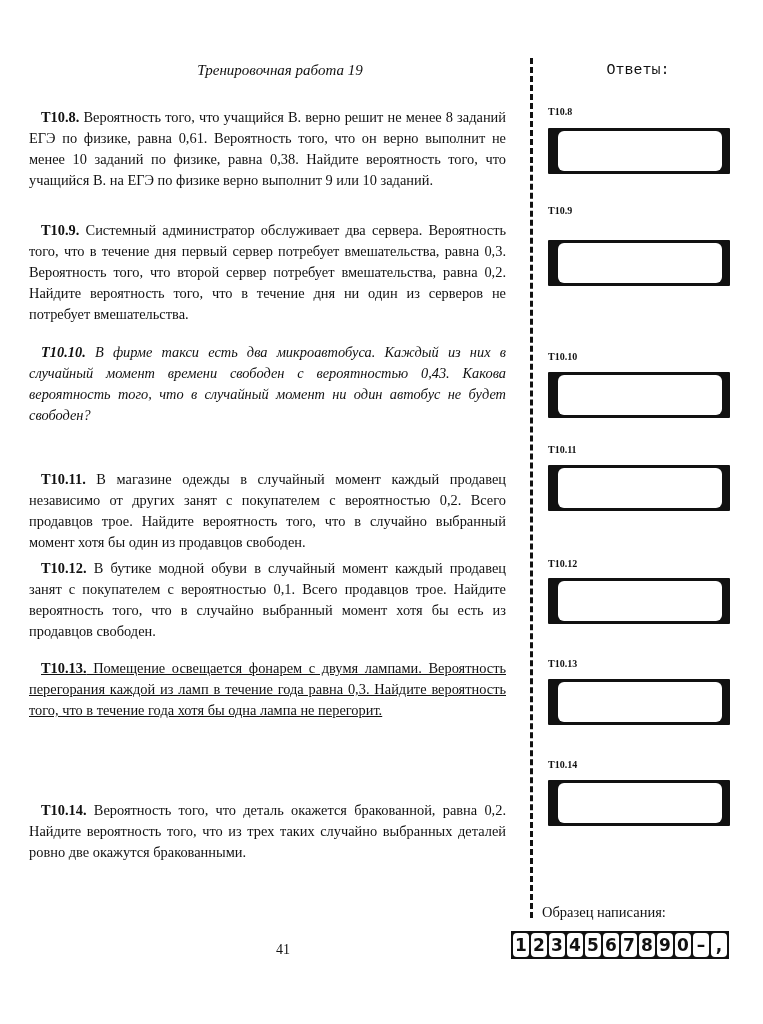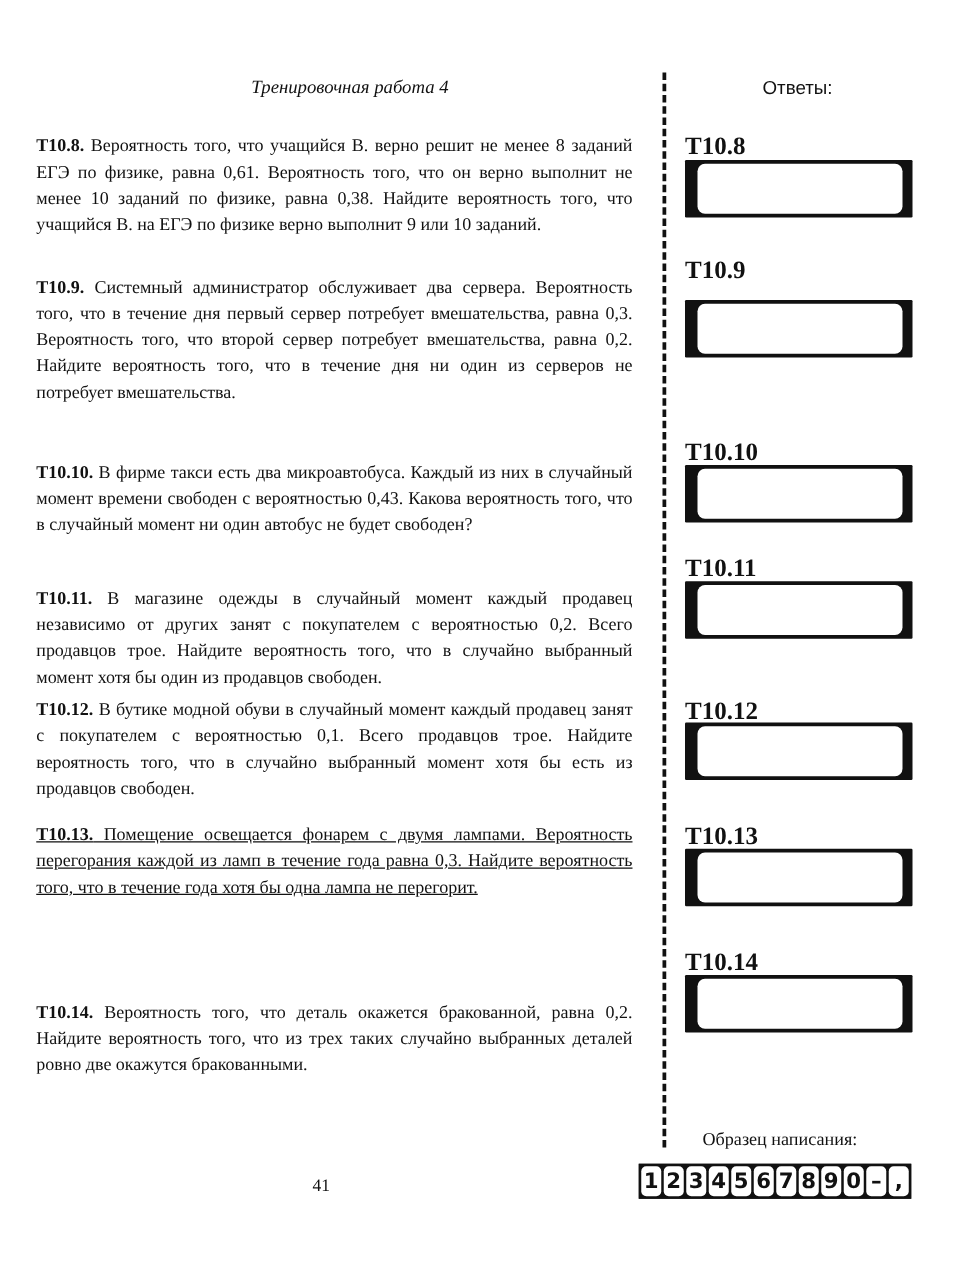--- a/index.html
+++ b/index.html
@@ -1,39 +1,39 @@
 <!DOCTYPE html>
 <html><head>
 <meta charset="utf-8">
 <style>
   html, body { margin: 0; padding: 0; background: #ffffff; }
   body { width: 763px; height: 1024px; position: relative; overflow: hidden; color: #111; font-family: "DejaVu Serif", "Liberation Serif", serif; }
   .header-title { position: absolute; left: 130px; top: 62px; width: 300px; text-align: center; font-style: italic; font-size: 15px; font-family: "Liberation Serif", serif; }
-  .answers-title { position: absolute; left: 548px; top: 62px; width: 180px; text-align: center; font-size: 15px; font-family: Liberation Sans, sans-serif; }
+  .answers-title { position: absolute; left: 548px; top: 62px; width: 180px; text-align: center; font-size: 15px; font-family: Liberation Mono, monospace; }
   .divider { position: absolute; left: 530px; top: 58px; height: 860px; width: 0; border-left: 3px dashed #111; }
   .task { position: absolute; left: 29px; width: 477px; font-size: 14.4px; line-height: 21px; text-align: justify; font-family: "Liberation Serif", serif; }
-  .task .num { font-weight: bold; }
-  .answer-label { position: absolute; left: 548px; font-size: 20px; font-weight: bold; font-family: "Liberation Serif", serif; }
+  .task .num { font-weight: bold; margin-left: 12px; }
+  .answer-label { position: absolute; left: 548px; font-size: 10px; font-weight: bold; font-family: "Liberation Serif", serif; }
   .answer-box { position: absolute; left: 548px; width: 182px; height: 46px; box-sizing: border-box; background: #111; border-radius: 1px; }
   .answer-box .inner { position: absolute; left: 10px; right: 8px; top: 3px; bottom: 3px; background: #fff; border-radius: 6px; }
-  .page-number { position: absolute; left: 250px; top: 942px; width: 40px; text-align: left; font-size: 14px; font-family: "Liberation Serif", serif; }
-  .sample-label { position: absolute; left: 542px; top: 904px; font-size: 14.5px; font-family: "Liberation Serif", serif; margin-left: 20px; }
+  .page-number { position: absolute; left: 250px; top: 942px; width: 40px; text-align: right; font-size: 14px; font-family: "Liberation Serif", serif; }
+  .sample-label { position: absolute; left: 542px; top: 904px; font-size: 14.5px; font-family: "Liberation Serif", serif; }
   .sample-row { position: absolute; left: 511px; top: 931px; display: flex; border: 2px solid #111; background: #111; gap: 2px; }
   .sample-cell { width: 16px; height: 24px; background: #fff; border-radius: 4px; display: flex; align-items: center; justify-content: center; font-family: "DejaVu Sans", sans-serif; font-size: 17px; font-weight: bold; }
 </style>
 </head>
 <body>
 
-<div class="header-title">Тренировочная работа 4</div>
+<div class="header-title">Тренировочная работа 19</div>
 <div class="answers-title">Ответы:</div>
 <div class="divider"></div>
 
 <div class="task" style="top:107px;"><span class="num">T10.8.</span><span> Вероятность того, что учащийся В. верно решит не менее 8 заданий ЕГЭ по физике, равна 0,61. Вероятность того, что он верно выполнит не менее 10 заданий по физике, равна 0,38. Найдите вероятность того, что учащийся В. на ЕГЭ по физике верно выполнит 9 или 10 заданий.</span></div>
 <div class="task" style="top:220px;"><span class="num">T10.9.</span><span> Системный администратор обслуживает два сервера. Вероятность того, что в течение дня первый сервер потребует вмешательства, равна 0,3. Вероятность того, что второй сервер потребует вмешательства, равна 0,2. Найдите вероятность того, что в течение дня ни один из серверов не потребует вмешательства.</span></div>
-<div class="task" style="top:368px;"><span class="num">T10.10.</span><span> В фирме такси есть два микроавтобуса. Каждый из них в случайный момент времени свободен с вероятностью 0,43. Какова вероятность того, что в случайный момент ни один автобус не будет свободен?</span></div>
+<div class="task" style="top:342px;font-style:italic;"><span class="num">T10.10.</span><span> В фирме такси есть два микроавтобуса. Каждый из них в случайный момент времени свободен с вероятностью 0,43. Какова вероятность того, что в случайный момент ни один автобус не будет свободен?</span></div>
 <div class="task" style="top:469px;"><span class="num">T10.11.</span><span> В магазине одежды в случайный момент каждый продавец независимо от других занят с покупателем с вероятностью 0,2. Всего продавцов трое. Найдите вероятность того, что в случайно выбранный момент хотя бы один из продавцов свободен.</span></div>
 <div class="task" style="top:558px;"><span class="num">T10.12.</span><span> В бутике модной обуви в случайный момент каждый продавец занят с покупателем с вероятностью 0,1. Всего продавцов трое. Найдите вероятность того, что в случайно выбранный момент хотя бы есть из продавцов свободен.</span></div>
 <div class="task" style="top:658px;text-decoration:underline;"><span class="num">T10.13.</span><span> Помещение освещается фонарем с двумя лампами. Вероятность перегорания каждой из ламп в течение года равна 0,3. Найдите вероятность того, что в течение года хотя бы одна лампа не перегорит.</span></div>
 <div class="task" style="top:800px;"><span class="num">T10.14.</span><span> Вероятность того, что деталь окажется бракованной, равна 0,2. Найдите вероятность того, что из трех таких случайно выбранных деталей ровно две окажутся бракованными.</span></div>
 
 <div class="answer-label" style="top:106px;">T10.8</div>
 <div class="answer-box" style="top:128px;">
     <div class="inner"></div>
   </div>
 

